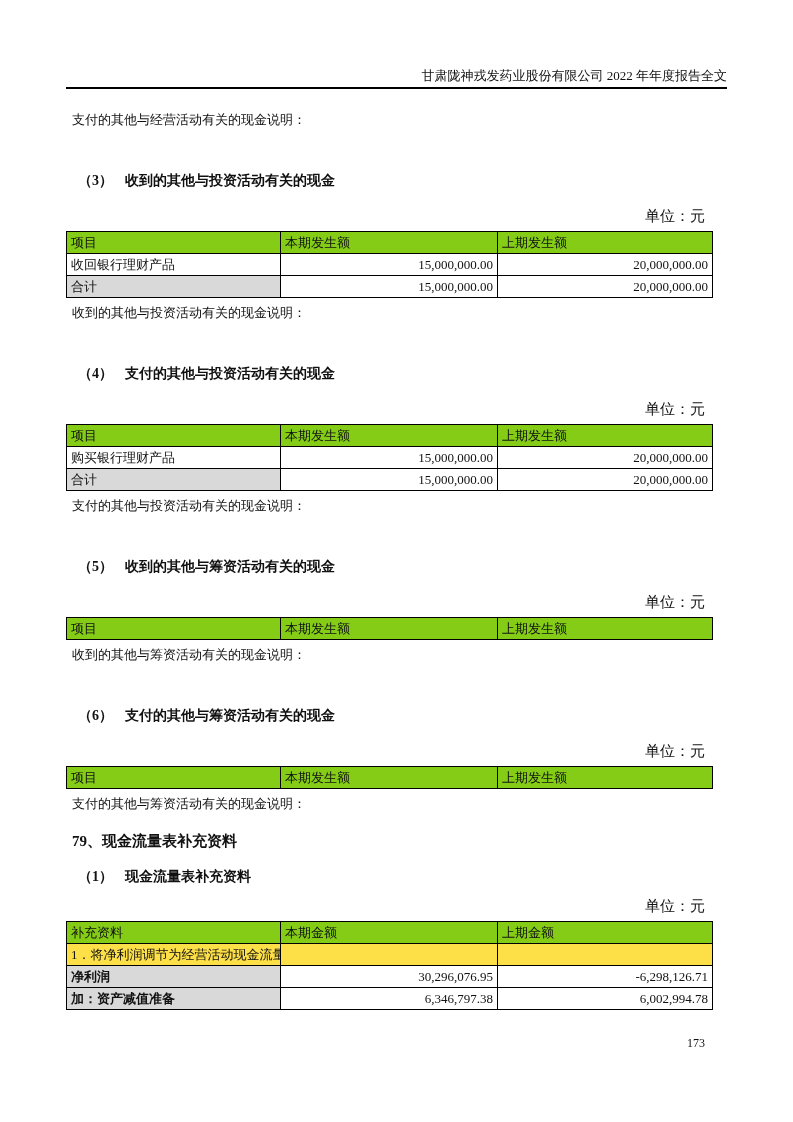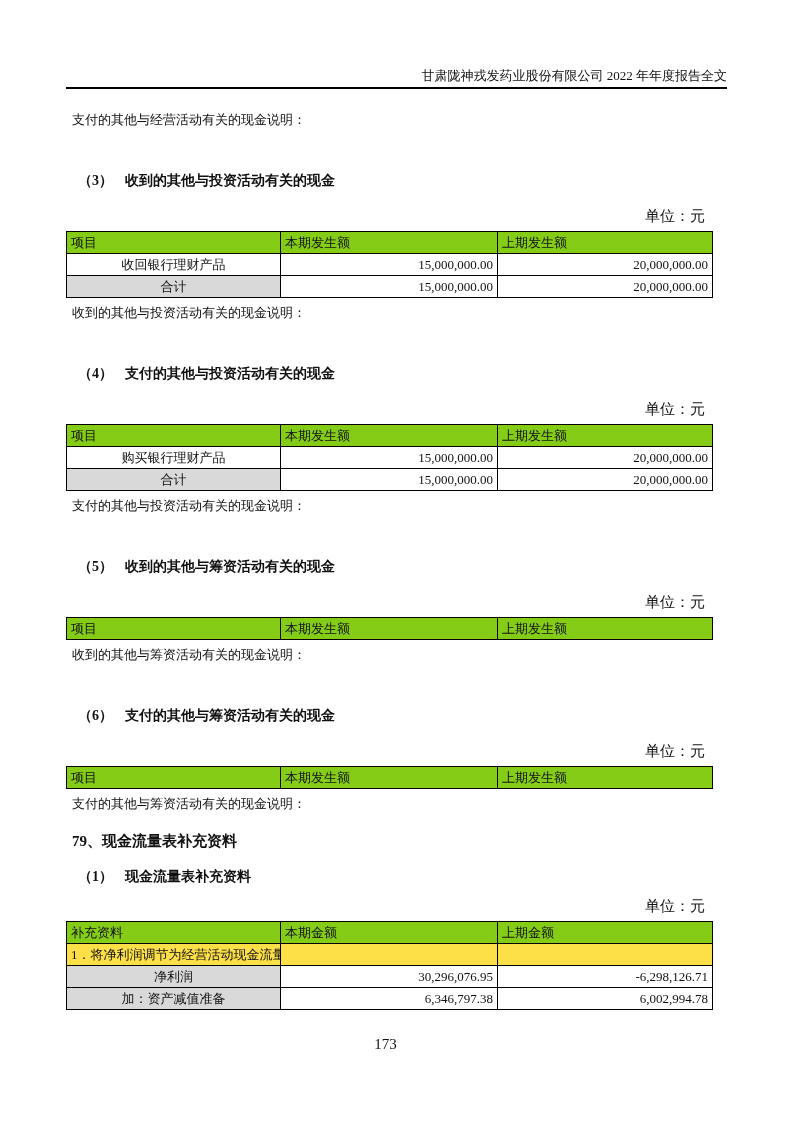--- a/index.html
+++ b/index.html
@@ -68,32 +68,32 @@
     height: 21px;
     padding: 0 4px;
     overflow: hidden;
     white-space: nowrap;
   }
   table.data-table th {
     background: #84cc16;
     font-weight: normal;
     text-align: left;
   }
-  td.cell-label { text-align: center; padding-left: 6px; }
+  td.cell-label { text-align: left; padding-left: 6px; }
   td.cell-num { text-align: right; padding-right: 7px; }
   td.shaded { background: #d9d9d9; }
   tr.group-row td { background: #fde047; }
-  td.indent { padding-left: 28px; }
+  td.indent { padding-left: 28px; font-weight: bold; }
   .page-number {
     margin-top: 26px;
     width: 646px;
-    text-align: center;
+    text-align: right;
     padding-right: 7px;
     box-sizing: border-box;
-    font-size: 15px;
+    font-size: 12px;
   }
 </style>
 </head>
 <body>
 
 <div class="page">
 
   <div class="doc-header-title">甘肃陇神戎发药业股份有限公司 2022 年年度报告全文</div>
   <div class="doc-header-rule"></div>
 

